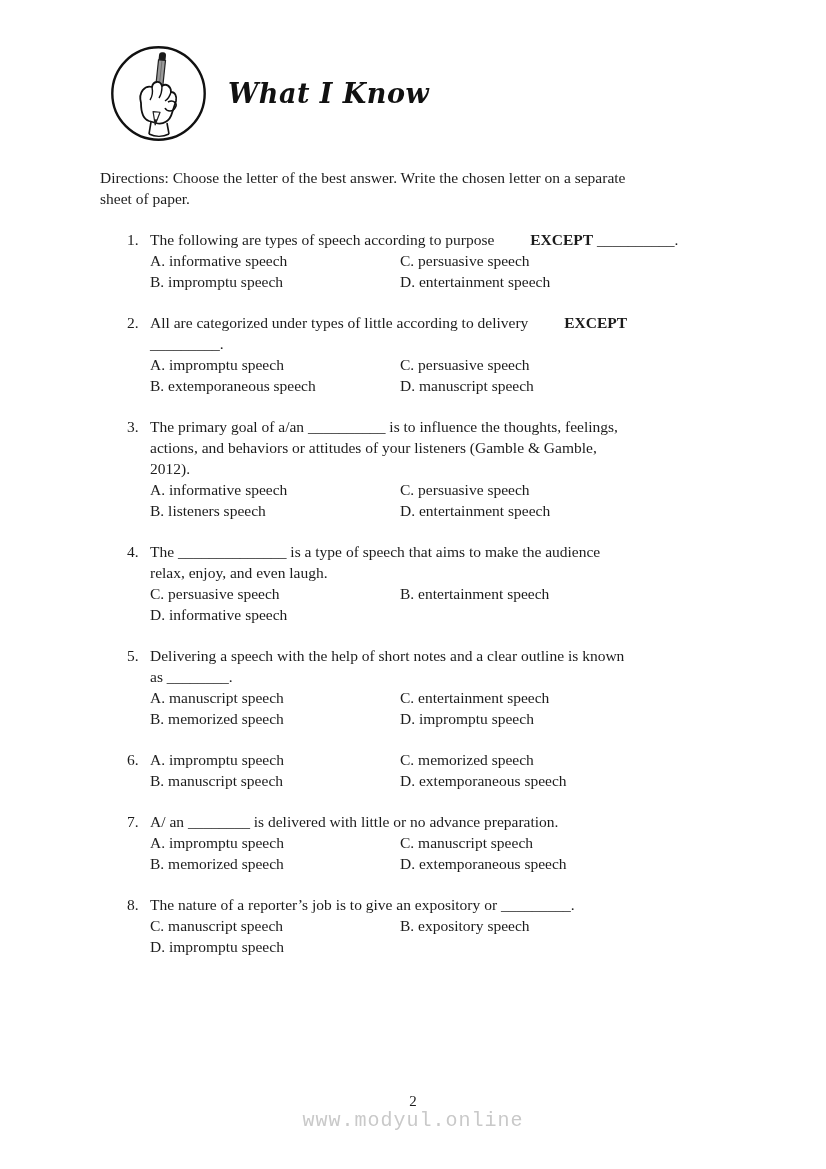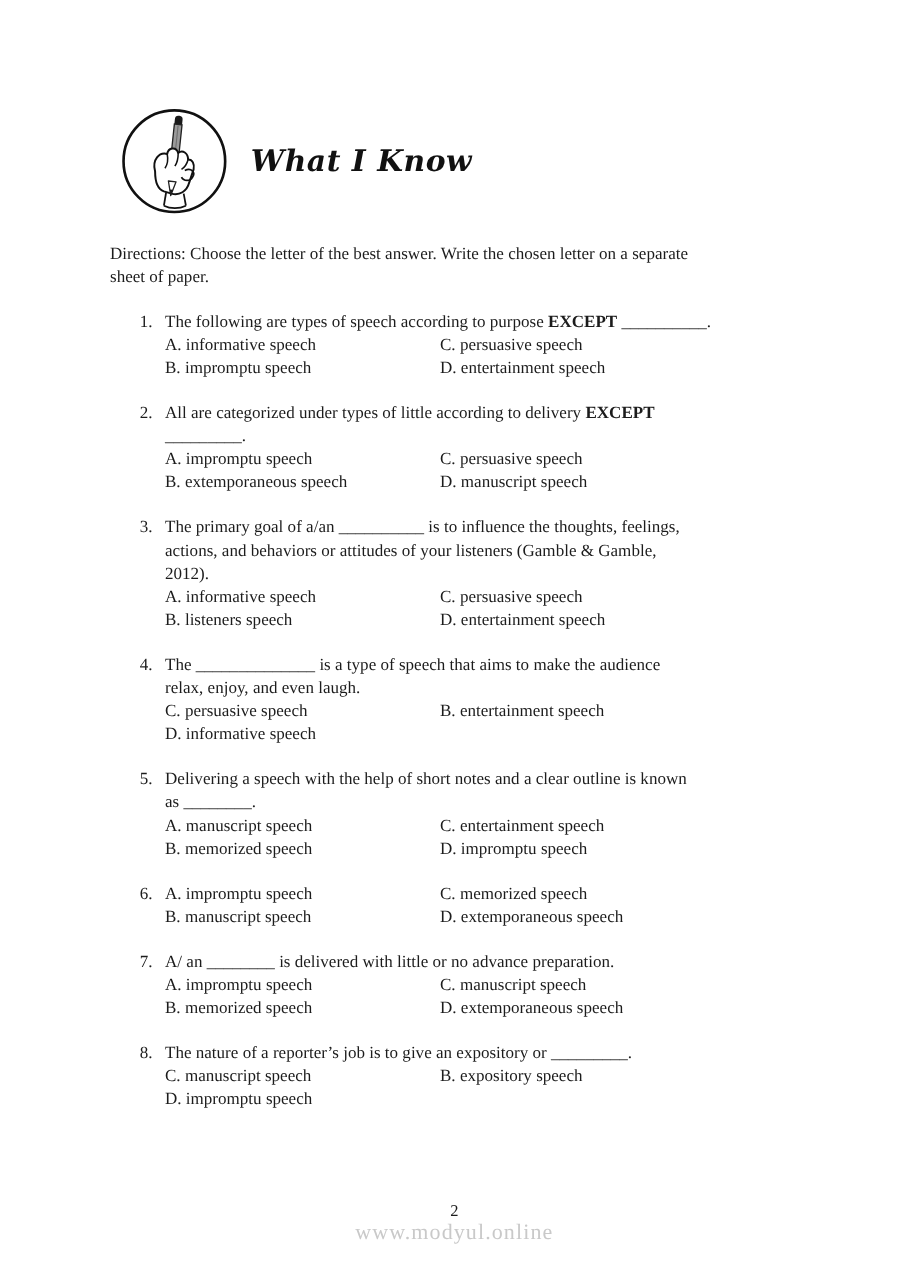--- a/index.html
+++ b/index.html
@@ -3,21 +3,21 @@
 <meta charset="utf-8">
 <style>
   html, body { margin: 0; padding: 0; background: #ffffff; }
   .page {
     position: relative;
     width: 826px;
     height: 1169px;
     margin: 0 auto;
     background: #ffffff;
     box-sizing: border-box;
-    padding: 98px 90px 0 100px;
+    padding: 45px 90px 0 100px;
     font-family: "Liberation Serif", serif;
     font-size: 15.5px;
     line-height: 21px;
     color: #1c1c1c;
     overflow: hidden;
   }
   .header-row {
     display: flex;
     align-items: center;
     gap: 21px;
@@ -44,42 +44,42 @@
     margin: 20px 0 0 0;
     padding: 0;
   }
   li.question {
     display: flex;
     margin: 0 0 20px 27px;
   }
   .qnum { width: 23px; flex: none; }
   .qbody { flex: 1; min-width: 0; }
   .qtext { margin: 0; white-space: pre; }
-  .qtext b { font-weight: bold; }
+  .qtext b { font-weight: bold; margin-left: 32px; }
   .options {
     display: grid;
     grid-template-columns: 250px auto;
   }
   .option { white-space: pre; }
   .page-number {
     position: absolute;
     top: 1091px;
     left: 0;
     width: 100%;
     text-align: center;
     font-size: 15px;
     color: #1c1c1c;
   }
   .watermark {
     position: absolute;
     top: 1110px;
     left: 0;
     width: 100%;
     text-align: center;
-    font-family: Liberation Serif, serif;
+    font-family: Liberation Mono, monospace;
     font-size: 20px;
     letter-spacing: 1px;
     color: #c9c9c9;
   }
 </style>
 </head>
 <body>
 
 <div class="page">
 

